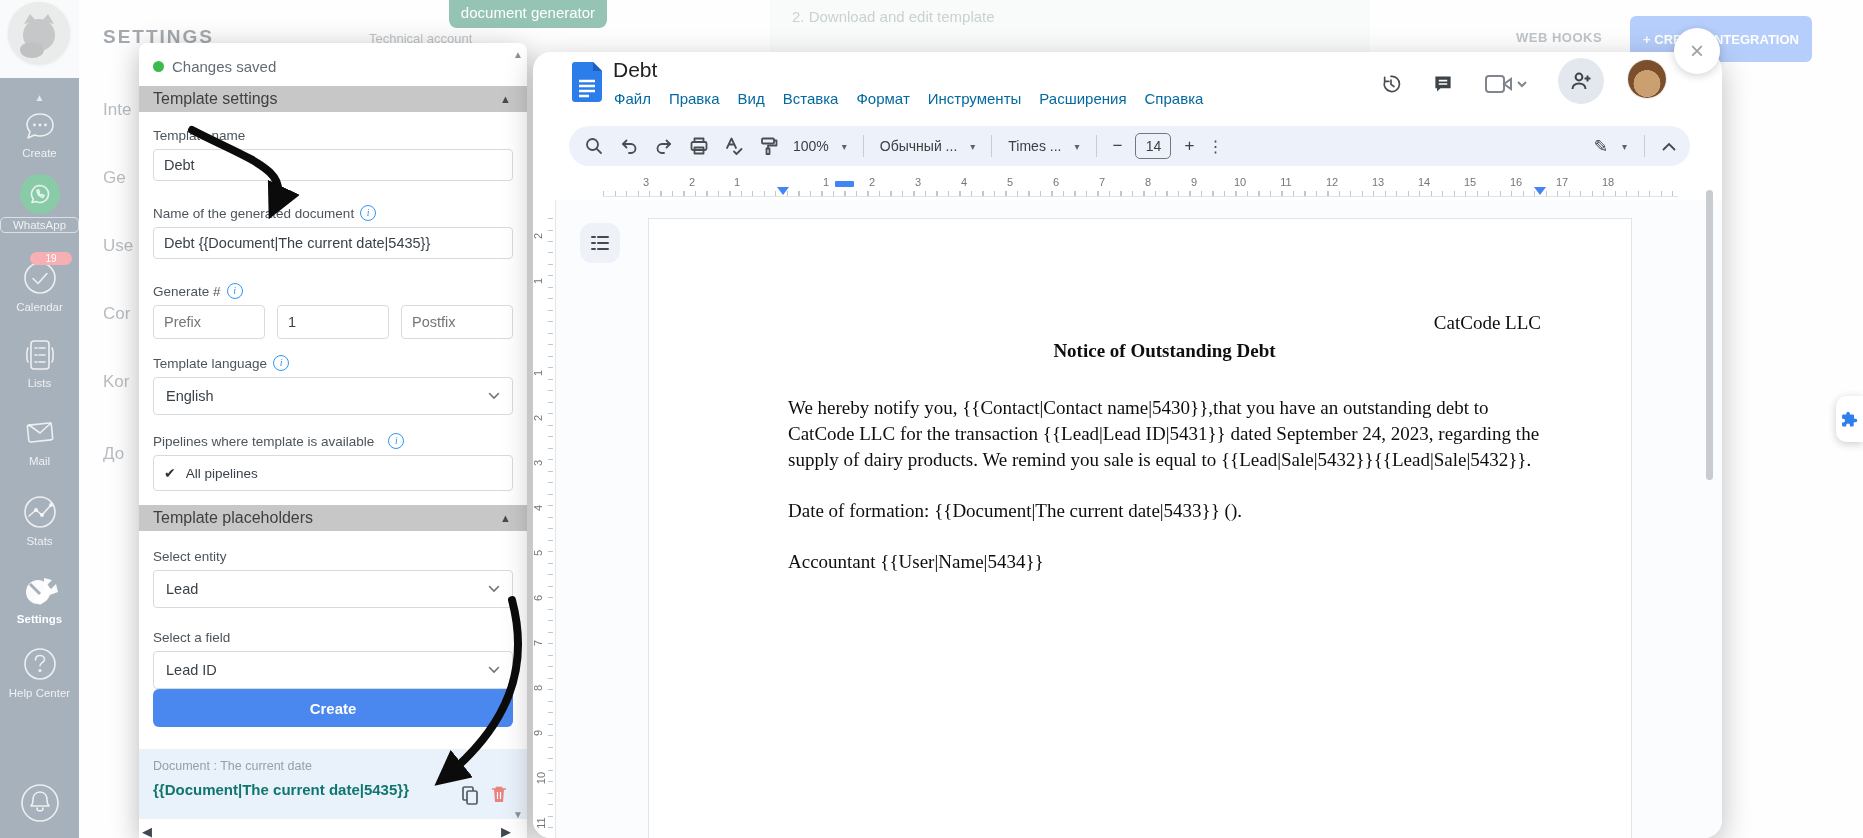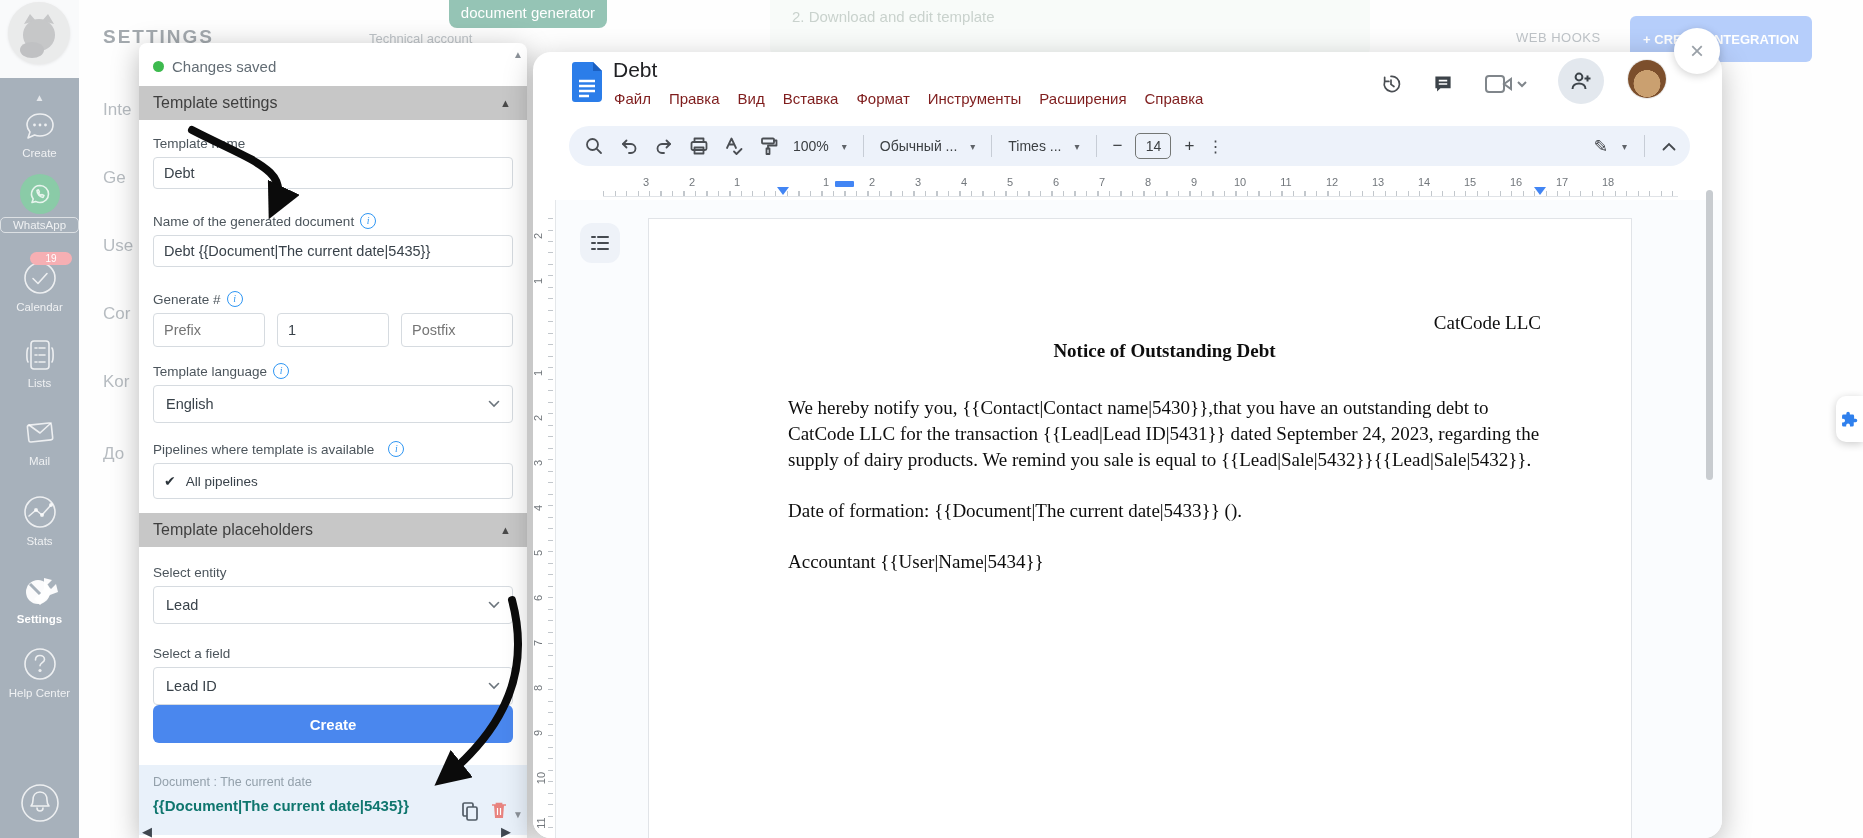--- a/index.html
+++ b/index.html
@@ -6,21 +6,21 @@
   .stage{position:relative;width:1863px;height:838px;overflow:hidden;background:#f4f6f8;}
 
   
   .bg-page{position:absolute;left:79px;top:0;right:0;bottom:0;background:#fdfdfd;}
   .settings-title{position:absolute;left:24px;top:26px;font-size:19px;font-weight:bold;letter-spacing:2px;color:#5a646e;}
   .tech-account{position:absolute;left:290px;top:31px;font-size:13px;color:#8a949c;border-bottom:1px dashed #c3cad0;}
   .bg-menu-item{position:absolute;left:24px;font-size:17px;color:#7c868f;}
   .btn-docgen{position:absolute;left:370px;top:-16px;width:158px;height:44px;background:#3f9478;border-radius:8px;color:#fff;font-size:15px;display:flex;align-items:flex-end;justify-content:center;padding-bottom:7px;box-sizing:border-box;}
   .guide{position:absolute;left:691px;top:-28px;width:600px;height:84px;background:#f2f8f4;border-radius:8px;}
   .guide .step{position:absolute;left:22px;font-size:15px;color:#9dada4;}
-  .webhooks{position:absolute;left:1437px;top:30px;font-size:13px;font-weight:normal;letter-spacing:.5px;color:#8b949c;}
+  .webhooks{position:absolute;left:1437px;top:30px;font-size:13px;font-weight:bold;letter-spacing:.5px;color:#8b949c;}
   .btn-integration{position:absolute;left:1551px;top:16px;width:182px;height:46px;background:#7aa7f8;border-radius:6px;color:#fff;font-size:13px;font-weight:bold;display:flex;align-items:center;justify-content:center;}
 
   
   .sidebar{position:absolute;left:0;top:78px;width:79px;bottom:0;background:#5f7183;}
   .sb-item{position:absolute;left:0;width:79px;text-align:center;color:rgba(255,255,255,.82);}
   .sb-item .lbl{display:block;font-size:11.5px;margin-top:3px;}
   .sb-item svg{display:block;margin:0 auto;}
   .sb-up{position:absolute;left:0;width:79px;text-align:center;color:#cfd6dc;font-size:10px;}
   .wa-circle{width:40px;height:40px;border-radius:50%;background:#2aa05f;margin:0 auto;display:flex;align-items:center;justify-content:center;}
   .wa-badge{display:inline-block;border:1px solid rgba(255,255,255,.6);border-radius:5px;padding:1px 5px;font-size:11px;margin-top:4px;}
@@ -31,21 +31,21 @@
 
   
   .overlay{position:absolute;inset:0;background:rgba(255,255,255,.45);z-index:4;}
 
   
   .panel{position:absolute;left:139px;top:43px;width:388px;height:795px;background:#fff;border-radius:8px 8px 0 0;box-shadow:0 6px 28px rgba(0,0,0,.28);z-index:10;box-sizing:border-box;}
   .p-inner{padding:0 14px;}
   .status-row{display:flex;align-items:center;gap:8px;height:27px;padding:10px 14px 0;}
   .status-dot{width:11px;height:11px;border-radius:50%;background:#3dba4e;}
   .status-text{font-size:15px;color:#636d75;}
-  .sec-head{position:relative;background:#c7c7c7;height:34px;display:flex;align-items:center;padding:0 14px;font-size:16px;color:#3f3f3f;}
+  .sec-head{position:relative;background:#c7c7c7;height:26px;display:flex;align-items:center;padding:0 14px;font-size:16px;color:#3f3f3f;}
   .sec-head .tri{position:absolute;right:16px;font-size:11px;color:#4a4a4a;}
   .p-label{font-size:13.5px;color:#4c555c;display:flex;align-items:center;gap:6px;}
   .info-i{width:14px;height:14px;border:1.4px solid #2f96f3;border-radius:50%;color:#2f96f3;font-size:10px;font-style:italic;font-family:"Liberation Serif",serif;display:inline-flex;align-items:center;justify-content:center;line-height:1;}
   .p-input{width:100%;box-sizing:border-box;height:32px;border:1px solid #d6dbe0;border-radius:4px;font-size:14.5px;color:#39424a;padding:0 10px;outline:none;font-family:"Liberation Sans",sans-serif;background:#fff;}
   .gen-row{display:flex;gap:12px;}
   .gen-row .p-input{height:34px;}
   .p-select{position:relative;height:36px;border:1px solid #d6dbe0;border-radius:4px;display:flex;align-items:center;padding:0 12px;font-size:14.5px;color:#39424a;background:#fff;}
   .p-select svg{position:absolute;right:12px;}
   .pipes-box{height:34px;border:1px solid #d6dbe0;border-radius:4px;display:flex;align-items:center;gap:10px;padding:0 10px;font-size:13.5px;color:#39424a;}
   .pipes-box .chk{font-size:14px;color:#2c343b;}
@@ -55,21 +55,21 @@
   .ph-code{font-size:15px;font-weight:bold;color:#0f766e;margin-top:8px;}
   .ph-ico{position:absolute;top:36px;cursor:pointer;}
   .sb-arrow{position:absolute;font-size:10px;color:#8b9198;z-index:11;}
   .hs-arrow{position:absolute;font-size:13px;color:#3f4750;z-index:11;}
 
   
   .docs{position:absolute;left:533px;top:52px;width:1189px;height:786px;background:#fff;border-radius:18px;box-shadow:0 8px 30px rgba(0,0,0,.26);z-index:10;overflow:hidden;}
   .d-fileicon{position:absolute;left:39px;top:10px;}
   .d-title{position:absolute;left:80px;top:6px;font-size:21px;color:#202124;}
   .menubar{position:absolute;left:72px;top:34px;display:flex;}
-  .menu-item{padding:0 9px;font-size:15px;color:#7f1d1d;line-height:26px;cursor:pointer;}
+  .menu-item{padding:0 9px;font-size:15px;color:#0369a1;line-height:26px;cursor:pointer;}
   .d-actions{position:absolute;top:12px;right:118px;display:flex;align-items:center;gap:30px;}
   .share-circle{width:46px;height:46px;border-radius:50%;background:#e3e8ee;display:flex;align-items:center;justify-content:center;margin-top:-6px;}
   .d-avatar{position:absolute;top:8px;right:56px;width:38px;height:38px;border-radius:50%;background:radial-gradient(circle at 50% 62%,#caa070 0 44%,#7c4f2c 45% 100%);box-shadow:0 0 0 1px rgba(0,0,0,.08);}
   .tbar{position:absolute;left:36px;top:74px;width:1121px;height:40px;background:#edf2fa;border-radius:20px;display:flex;align-items:center;padding:0 14px;box-sizing:border-box;gap:13px;}
   .tb-ic{display:flex;align-items:center;justify-content:center;width:22px;cursor:pointer;}
   .tb-sep{width:1px;height:22px;background:#c7cdd6;margin:0 3px;}
   .tb-txt{font-size:14px;color:#3c4043;cursor:pointer;}
   .tb-caret{font-size:10px;color:#5f6368;cursor:pointer;}
   .fs-box{width:34px;height:24px;border:1px solid #747775;border-radius:5px;display:flex;align-items:center;justify-content:center;font-size:14px;color:#3c4043;}
   .tb-kebab{font-size:16px;color:#45494e;cursor:pointer;}

